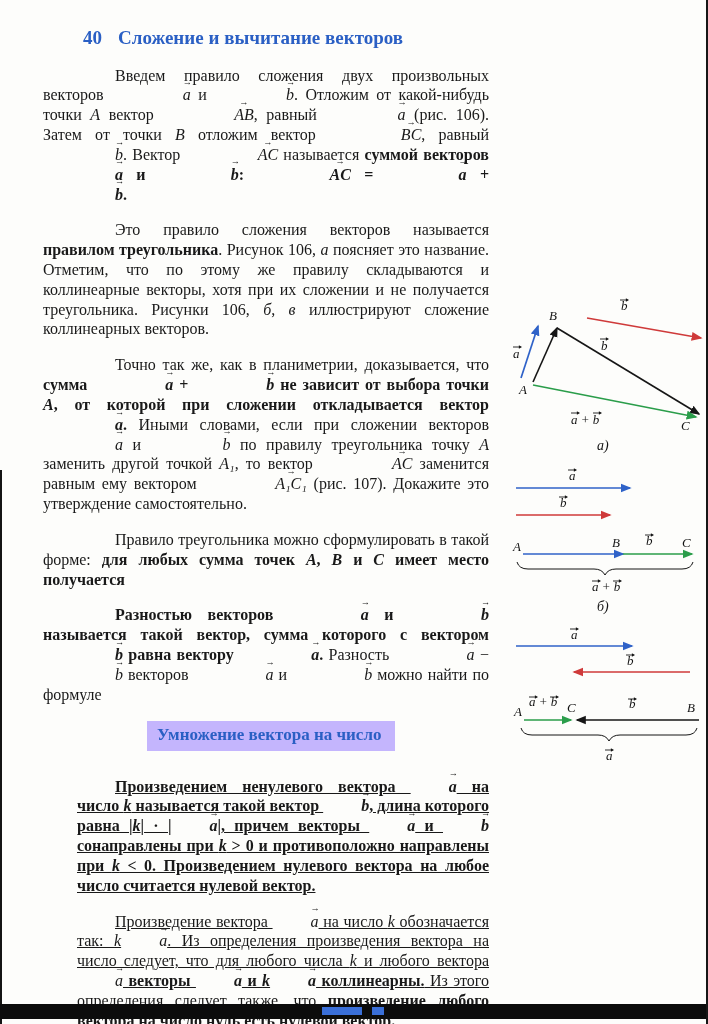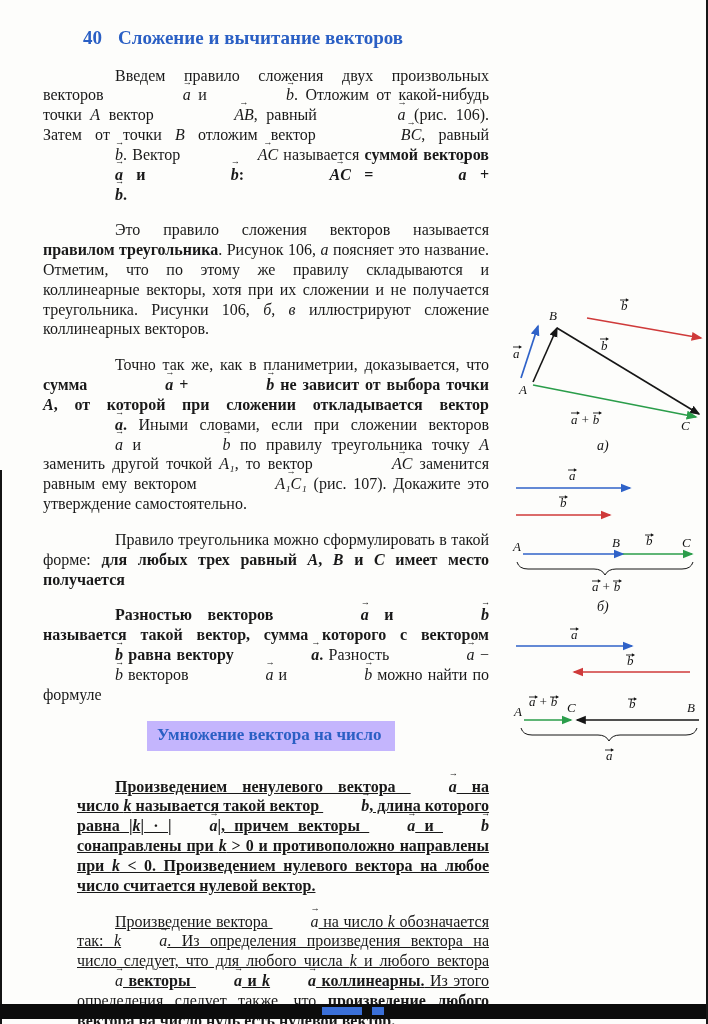--- a/index.html
+++ b/index.html
@@ -48,21 +48,21 @@
   <div class="content">
 
     <div class="text-col">
       <div class="header">
         <span class="pagenum">40</span><span>Сложение и вычитание векторов</span>
       </div>
 
       <p class="para ind"><span>Введем правило сложения двух произвольных векторов </span><span class="vec">a</span><span> и </span><span class="vec">b</span><span>. Отложим от какой-нибудь точки </span><span class="it">A</span><span> вектор </span><span class="vec">AB</span><span>, равный </span><span class="vec">a</span><span> (рис. 106). Затем от точки </span><span class="it">B</span><span> отложим вектор </span><span class="vec">BC</span><span>, равный </span><span class="vec">b</span><span>. Вектор </span><span class="vec">AC</span><span> называется </span><span class="bd">суммой векторов </span><span class="vec bd">a</span><span class="bd"> и </span><span class="vec bd">b</span><span class="bd">: </span><span class="vec bd">AC</span><span class="bd"> = </span><span class="vec bd">a</span><span class="bd"> + </span><span class="vec bd">b</span><span class="bd">.</span></p>
       <p class="para ind"><span>Это правило сложения векторов называется </span><span class="bd">правилом треугольника</span><span>. Рисунок 106, </span><span class="it">а</span><span> поясняет это название. Отметим, что по этому же правилу складываются и коллинеарные векторы, хотя при их сложении и не получается треугольника. Рисунки 106, </span><span class="it">б</span><span>, </span><span class="it">в</span><span> иллюстрируют сложение коллинеарных векторов.</span></p>
       <p class="para ind"><span>Точно так же, как в планиметрии, доказывается, что </span><span class="bd">сумма </span><span class="vec bd">a</span><span class="bd"> + </span><span class="vec bd">b</span><span class="bd"> не зависит от выбора точки </span><span class="bd it">A</span><span class="bd">, от которой при сложении откладывается вектор </span><span class="vec bd">a</span><span class="bd">.</span><span> Иными словами, если при сложении векторов </span><span class="vec">a</span><span> и </span><span class="vec">b</span><span> по правилу треугольника точку </span><span class="it">A</span><span> заменить другой точкой </span><span class="it">A₁</span><span>, то вектор </span><span class="vec">AC</span><span> заменится равным ему вектором </span><span class="vec">A₁C₁</span><span> (рис. 107). Докажите это утверждение самостоятельно.</span></p>
-      <p class="para ind"><span>Правило треугольника можно сформулировать в такой форме: </span><span class="bd">для любых трех равный </span><span class="bd it">A</span><span class="bd">, </span><span class="bd it">B</span><span class="bd"> и </span><span class="bd it">C</span><span class="bd"> имеет место получается</span></p>
+      <p class="para ind"><span>Правило треугольника можно сформулировать в такой форме: </span><span class="bd">для любых сумма точек </span><span class="bd it">A</span><span class="bd">, </span><span class="bd it">B</span><span class="bd"> и </span><span class="bd it">C</span><span class="bd"> имеет место получается</span></p>
 
 
       <p class="para ind"><span class="bd">Разностью векторов </span><span class="vec bd">a</span><span class="bd"> и </span><span class="vec bd">b</span><span class="bd"> называется такой вектор, сумма которого с вектором </span><span class="vec bd">b</span><span class="bd"> равна вектору </span><span class="vec bd">a</span><span class="bd">.</span><span> Разность </span><span class="vec">a</span><span> − </span><span class="vec">b</span><span> векторов </span><span class="vec">a</span><span> и </span><span class="vec">b</span><span> можно найти по формуле</span></p>
 
 
       <div class="s2">
         <div class="s2head">Умножение вектора на число</div>
         <p class="para ind2"><span class="bd">Произведением ненулевого вектора </span><span class="vec bd">a</span><span class="bd"> на число </span><span class="bd it">k</span><span class="bd"> называется такой вектор </span><span class="vec bd">b</span><span class="bd">, длина которого равна |</span><span class="bd it">k</span><span class="bd">| · |</span><span class="vec bd">a</span><span class="bd">|, причем векторы </span><span class="vec bd">a</span><span class="bd"> и </span><span class="vec bd">b</span><span class="bd"> сонаправлены при </span><span class="bd it">k</span><span class="bd"> &gt; 0 и противоположно направлены при </span><span class="bd it">k</span><span class="bd"> &lt; 0. Произведением нулевого вектора на любое число считается нулевой вектор.</span></p>
         <p class="para ind2"><span>Произведение вектора </span><span class="vec">a</span><span> на число </span><span class="it">k</span><span> обозначается так: </span><span class="it">k</span><span class="vec">a</span><span>. Из определения произведения вектора на число следует, что для любого числа </span><span class="it">k</span><span> и любого вектора </span><span class="vec">a</span><span class="bd"> векторы </span><span class="vec bd">a</span><span class="bd"> и </span><span class="bd it">k</span><span class="vec bd">a</span><span class="bd"> коллинеарны.</span><span> Из этого определения следует также, что </span><span class="bd">произведение любого вектора на число нуль есть нулевой вектор.</span></p>
       </div>

